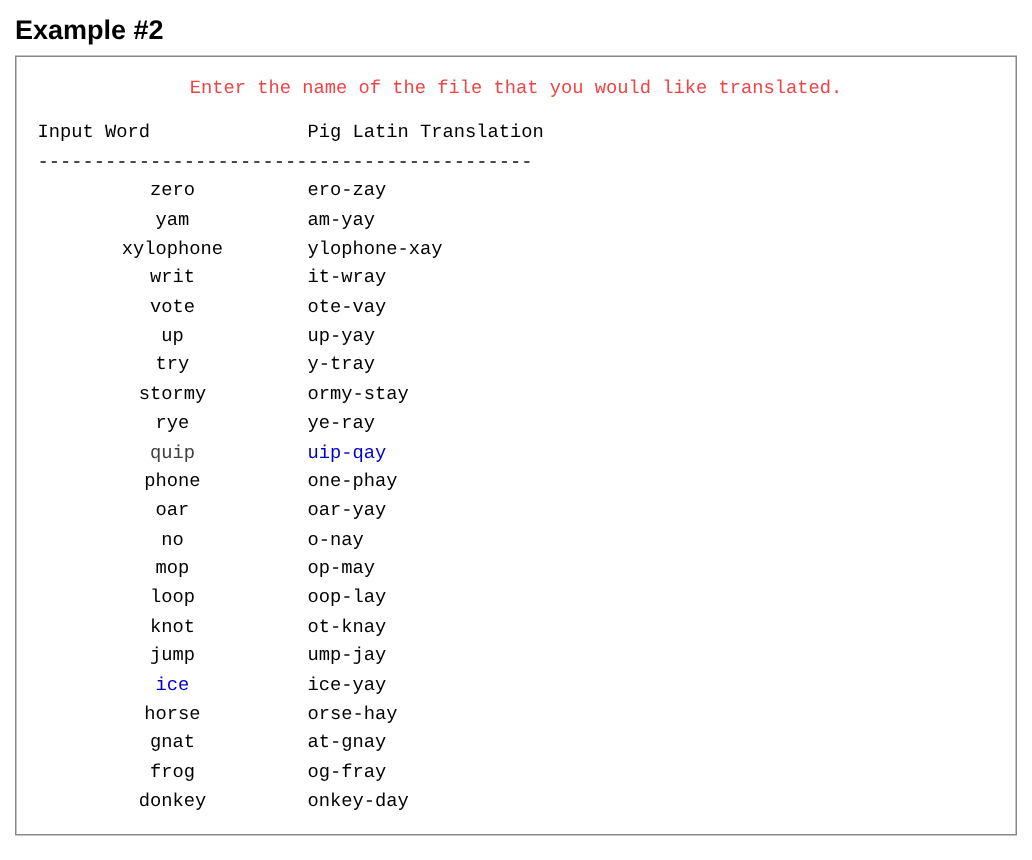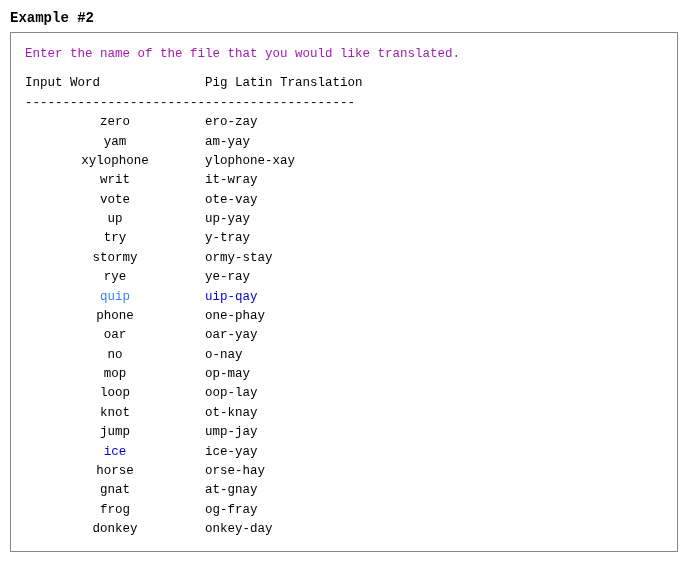--- a/index.html
+++ b/index.html
@@ -9,38 +9,39 @@
     }
 
     body {
       background: #ffffff;
       font-family: Arial, sans-serif;
       padding: 10px;
       width: 688px;
     }
 
     .example-label {
-      font-family: Liberation Mono, monospace;
-      font-size: 14px;
+      font-family: Liberation Sans, sans-serif;
+      font-size: 18px;
       font-weight: bold;
       color: #000000;
       margin-bottom: 6px;
     }
 
     .terminal-box {
       border: 1px solid #888888;
       padding: 12px 14px;
       background: #ffffff;
       font-family: 'Courier New', Courier, monospace;
       font-size: 12.5px;
       line-height: 1.55;
     }
 
     .prompt-line {
-      color: #a21caf;
+      color: #ef4444;
+      text-align: center;
     }
 
     .filename-line {
       color: #cc0000;
     }
 
     .spacer {
       height: 10px;
     }
 
@@ -112,21 +113,21 @@
       </div>
       <div class="data-row">
         <span class="col-word">stormy</span>
         <span class="col-translation">ormy-stay</span>
       </div>
       <div class="data-row">
         <span class="col-word">rye</span>
         <span class="col-translation">ye-ray</span>
       </div>
       <div class="data-row">
-        <span class="col-word" style="color: #3b82f6;">quip</span>
+        <span class="col-word" style="color: #404040;">quip</span>
         <span class="col-translation" style="color: rgb(0, 0, 204);">uip-qay</span>
       </div>
       <div class="data-row">
         <span class="col-word">phone</span>
         <span class="col-translation">one-phay</span>
       </div>
       <div class="data-row">
         <span class="col-word">oar</span>
         <span class="col-translation">oar-yay</span>
       </div>

